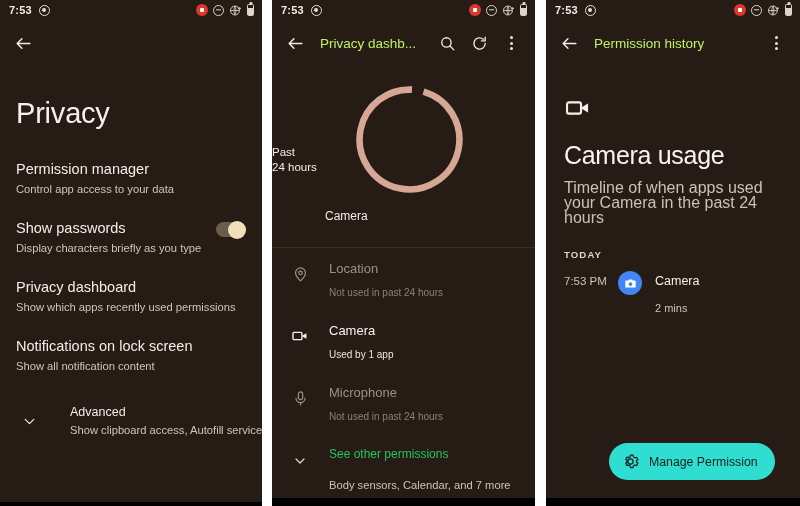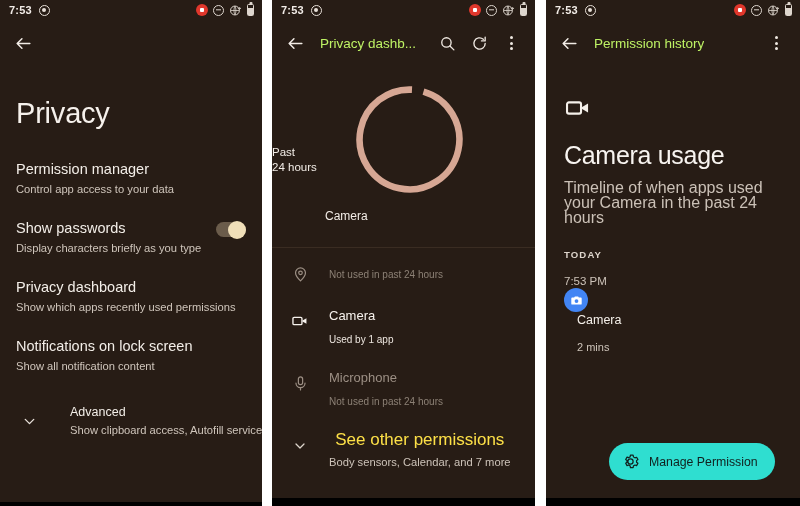--- a/index.html
+++ b/index.html
@@ -336,30 +336,29 @@
   .see-other-chev {
     width: 24px; height: 24px;
     display: flex;
     align-items: center;
     justify-content: center;
     flex: none;
     margin-top: 3px;
   }
   .see-other-text { margin-left: 17px; }
   .see-other-title {
-    color: #fde047;
-    font-size: 17px;
+    color: #22c55e;
+    font-size: 12px;
     line-height: 17px;
-    text-align: center;
   }
   .see-other-sub {
     color: #cdc3b9;
     font-size: 11.2px;
     line-height: 16px;
-    margin-top: 6px;
+    margin-top: 14px;
   }
 
   
   .p3-hero { padding: 28px 18px 0 18px; }
   .p3-hero-icon { margin-bottom: 14px; }
   .p3-title {
     color: #f8f4f0;
     font-size: 25px;
     line-height: 30px;
     letter-spacing: -0.3px;
@@ -376,21 +375,20 @@
     font-weight: bold;
     letter-spacing: 1.1px;
     padding: 0 18px;
     margin-top: 24px;
   }
   .p3-entry {
     display: flex;
     align-items: flex-start;
     padding: 0 18px;
     margin-top: 13px;
-    flex-direction: column;
   }
   .p3-time {
     color: #cdc3b9;
     font-size: 11.5px;
     line-height: 17px;
     width: 54px;
     flex: none;
   }
   .p3-appicon {
     width: 24px; height: 24px;
@@ -581,20 +579,21 @@
       <div class="perm-list">
 
         <div class="perm-row dim">
           <span class="perm-icon">
             <svg width="17" height="17" viewBox="0 0 24 24">
               <path d="M12 21s7-6.3 7-11.3A7 7 0 0 0 5 9.7C5 14.7 12 21 12 21z" fill="none" stroke="#9c8f84" stroke-width="1.7"></path>
               <circle cx="12" cy="9.6" r="2.5" fill="none" stroke="#9c8f84" stroke-width="1.7"></circle>
             </svg>
           </span>
           <div class="perm-text">
+            <div class="perm-title">Location</div>
             <div class="perm-sub">Not used in past 24 hours</div>
           </div>
         </div>
 
         <div class="perm-row active">
           <span class="perm-icon">
             <svg width="18" height="18" viewBox="0 0 24 24">
               <rect x="2.6" y="7.2" width="12" height="9.6" rx="1.6" fill="none" stroke="#f7f2ed" stroke-width="1.8"></rect>
               <path d="M15.2 11.3l5.4-3.1v7.6l-5.4-3.1z" fill="#f7f2ed"></path>
             </svg>

